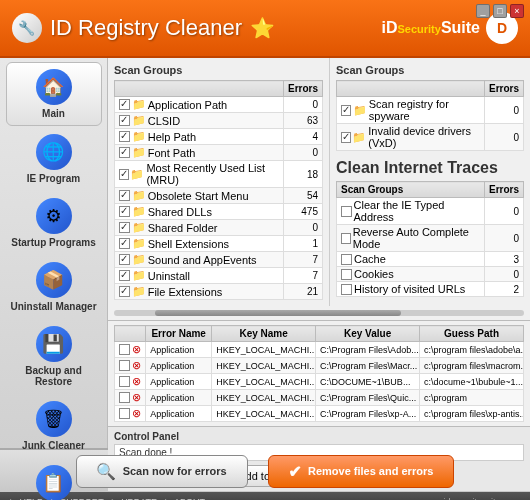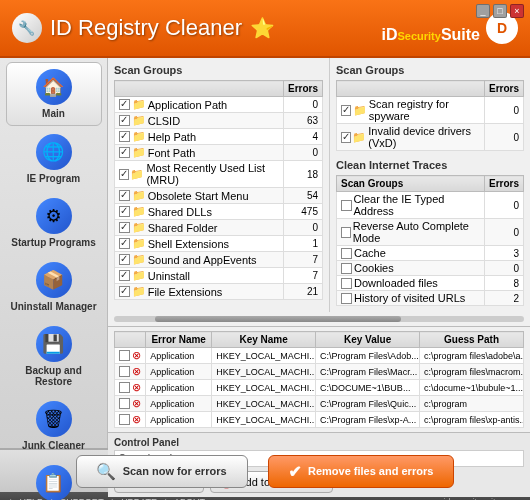--- a/index.html
+++ b/index.html
@@ -11,21 +11,21 @@
       height: 58px;
       display: flex;
       align-items: center;
       justify-content: space-between;
       padding: 0 12px;
       border-bottom: 2px solid #c04400;
     }
     .header-left { display: flex; align-items: center; gap: 8px; }
     .header-title { color: white; font-size: 22px; font-weight: normal; text-shadow: 1px 1px 2px rgba(0,0,0,0.4); }
     .header-icon { width: 30px; height: 30px; background: linear-gradient(135deg, #fff 0%, #ccc 100%); border-radius: 50%; display: flex; align-items: center; justify-content: center; font-size: 14px; color: #e05500; font-weight: bold; }
-    .header-right { display: flex; align-items: flex-end; gap: 6px; }
+    .header-right { display: flex; align-items: center; gap: 6px; }
     .brand-logo { color: white; font-size: 16px; font-weight: bold; }
     .brand-logo span { color: #ffd700; }
     .brand-icon { width: 32px; height: 32px; border-radius: 50%; background: white; display: flex; align-items: center; justify-content: center; font-weight: bold; color: #e05500; font-size: 14px; }
 
     
     .win-controls { position: absolute; top: 4px; right: 6px; display: flex; gap: 3px; }
     .win-btn { width: 14px; height: 14px; border-radius: 2px; border: 1px solid rgba(0,0,0,0.3); display: flex; align-items: center; justify-content: center; font-size: 9px; color: white; cursor: pointer; }
     .win-min { background: #a0a0a0; }
     .win-max { background: #a0a0a0; }
     .win-close { background: #cc3333; }
@@ -155,21 +155,21 @@
     .footer-links { display: flex; gap: 8px; }
     .footer-link { color: #ccc; font-size: 9px; cursor: pointer; }
     .footer-brand { color: #aaa; font-size: 9px; }
 
     
     .scroll-area { height: 6px; background: #ccc; margin: 2px 0; border-radius: 3px; position: relative; }
     .scroll-thumb { height: 6px; width: 60%; background: linear-gradient(to bottom, #aaa, #888); border-radius: 3px; position: absolute; left: 10%; }
 
     
     .clean-section { margin-top: 8px; }
-    .clean-title { font-weight: bold; font-size: 11px; color: #333; margin-bottom: 4px; }
+    .clean-title { font-weight: bold; font-size: 16px; color: #333; margin-bottom: 4px; }
 
     .relative { position: relative; }
   </style>
 </head>
 <body>
 
 <div class="relative" style="width:530px; height:500px;">
 
   <div class="win-controls">
     <div class="win-btn win-min">_</div>
@@ -430,29 +430,20 @@
     <td class="errors-col">3</td>
   </tr>
                   <tr>
     <td>
       <div class="checkbox-cell">
         <span class="cb"></span>
         <span>Cookies</span>
       </div>
     </td>
     <td class="errors-col">0</td>
-  </tr>
-                  <tr>
-    <td>
-      <div class="checkbox-cell">
-        <span class="cb"></span>
-        <span>Downloaded files</span>
-      </div>
-    </td>
-    <td class="errors-col">8</td>
   </tr>
                   <tr>
     <td>
       <div class="checkbox-cell">
         <span class="cb"></span>
         <span>History of visited URLs</span>
       </div>
     </td>
     <td class="errors-col">2</td>
   </tr>

